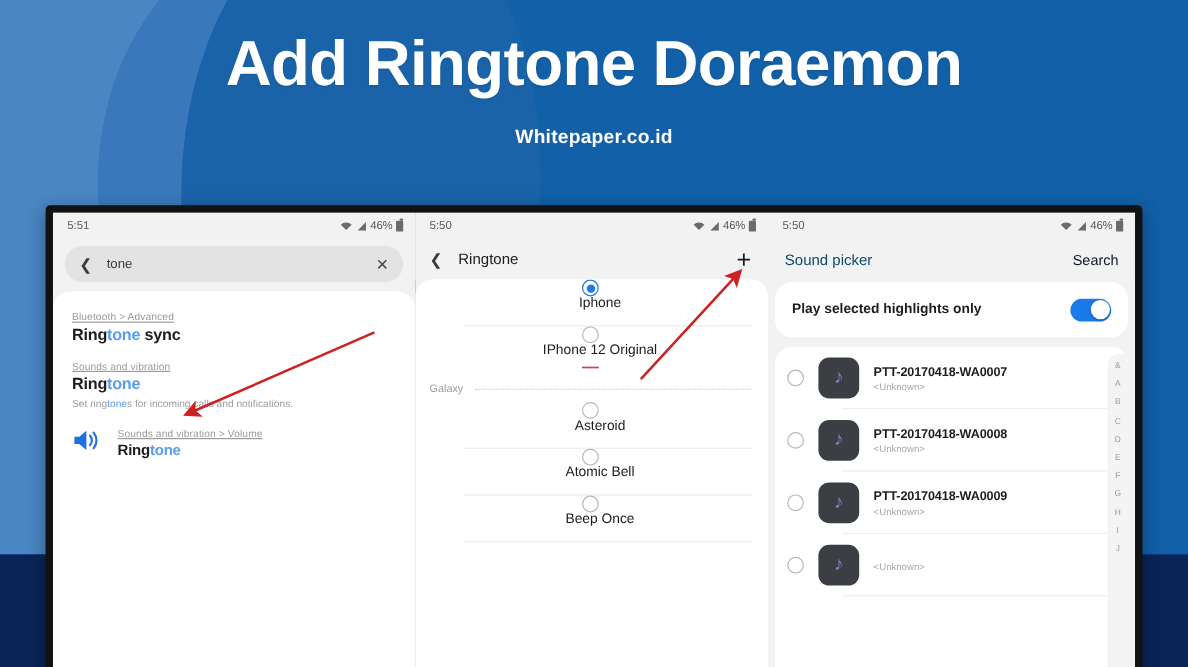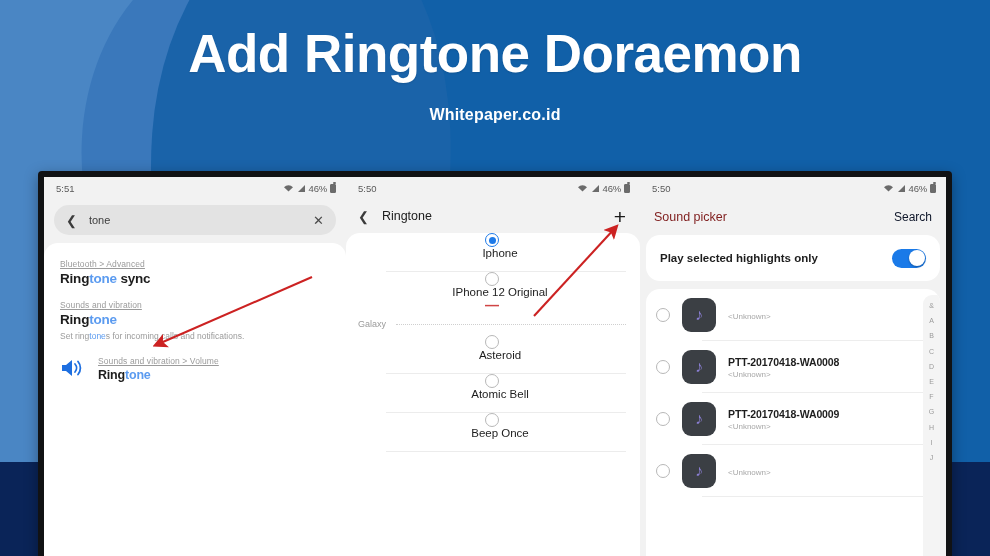--- a/index.html
+++ b/index.html
@@ -98,21 +98,21 @@
   .minus { color:#d04545; font-size:14px; line-height:1; font-weight:600; }
   .grp { display:flex; align-items:center; gap:10px; padding:8px 14px 6px 12px; }
   .grp-label { font-size:9px; color:#9b9b9b; }
   .grp-line { flex:1; height:1px; border-top:1px dotted #cfcfcf; }
 
   
   .bar-c {
     height:36px; display:flex; align-items:center; justify-content:space-between;
     padding:0 14px 0 14px; background:#f2f2f2;
   }
-  .bar-c-title { font-size:12.5px; color:#7f1d1d; }
+  .bar-c-title { font-size:12.5px; color:#0c4a6e; }
   .bar-c-action { font-size:12px; color:#0f172a; }
 
   .toggle-card {
     margin:0 6px 8px 6px; background:#fff; border-radius:14px; height:46px;
     display:flex; align-items:center; justify-content:space-between; padding:0 14px;
   }
   .toggle-label { font-size:11.5px; color:#1d1d1d; font-weight:600; }
   .switch { width:34px; height:19px; border-radius:11px; background:#1a7ae8; position:relative; }
   .switch .knob { position:absolute; right:1.5px; top:1.5px; width:16px; height:16px; border-radius:50%; background:#fff; box-shadow:0 1px 2px rgba(0,0,0,.3); }
 
@@ -295,20 +295,21 @@
             </span>
         </div>
 
         <div class="list-card">
           <div class="sp-row">
             <span class="radio"></span>
             <span class="sp-thumb">
                 <span class="sp-note">♪</span>
               </span>
             <span class="sp-meta">
+              <span class="sp-title" style="display:block">PTT-20170418-WA0007</span>
               <span class="sp-sub" style="display:block">&lt;Unknown&gt;</span>
             </span>
             <span class="sp-sep"></span>
           </div>
           <div class="sp-row">
             <span class="radio"></span>
             <span class="sp-thumb">
                 <span class="sp-note">♪</span>
               </span>
             <span class="sp-meta">

